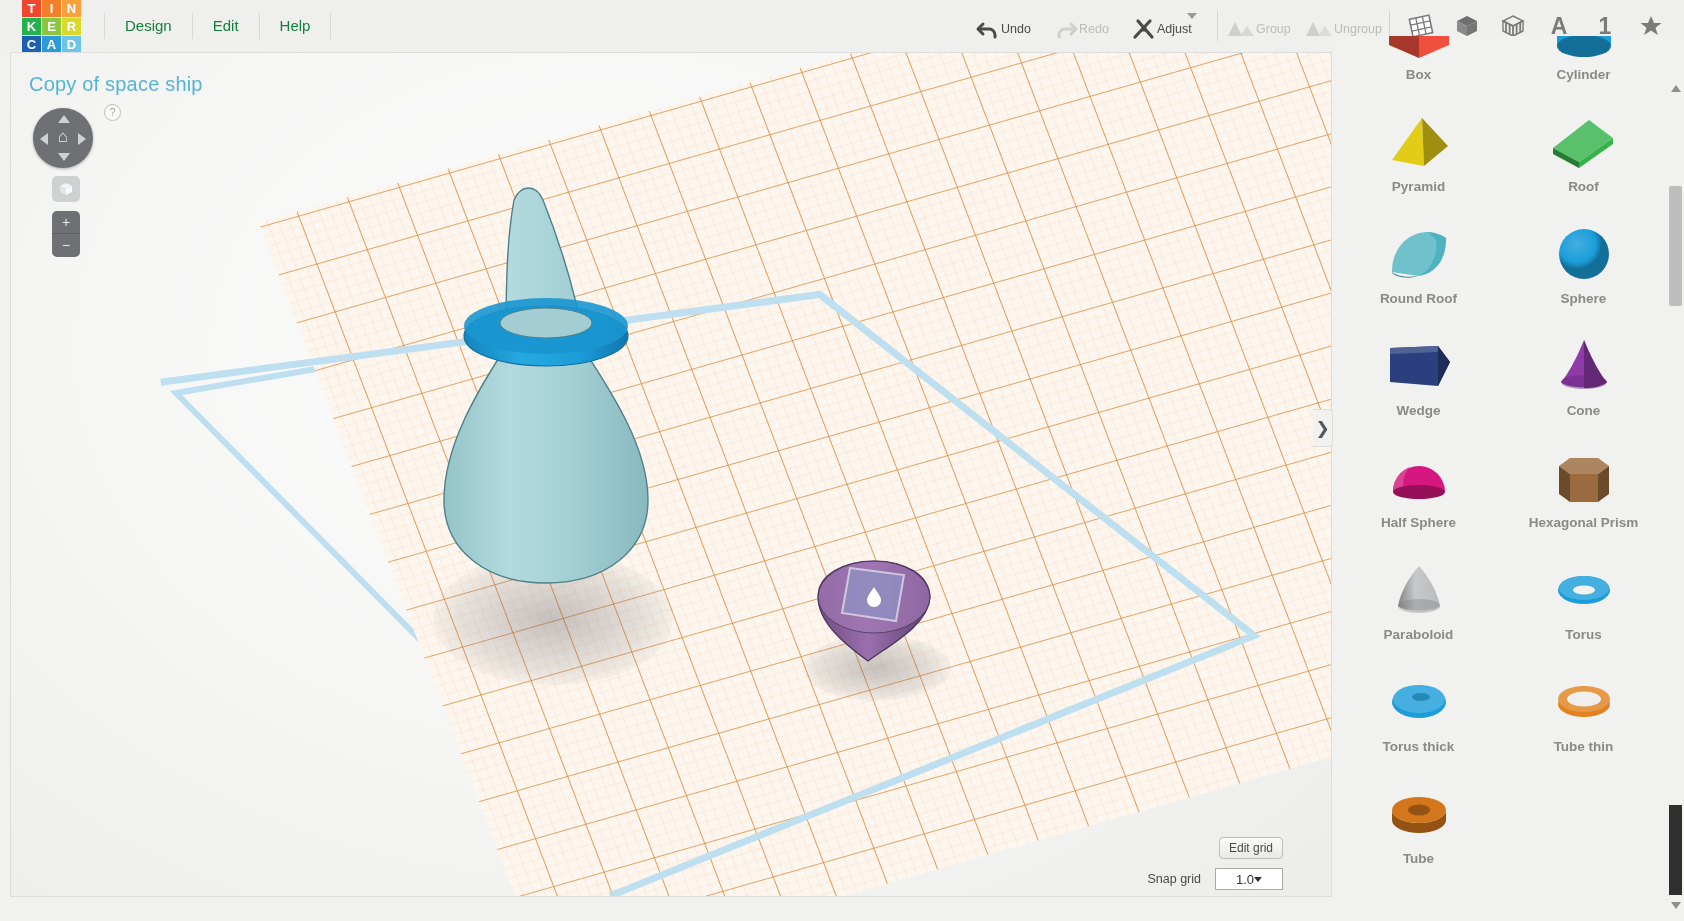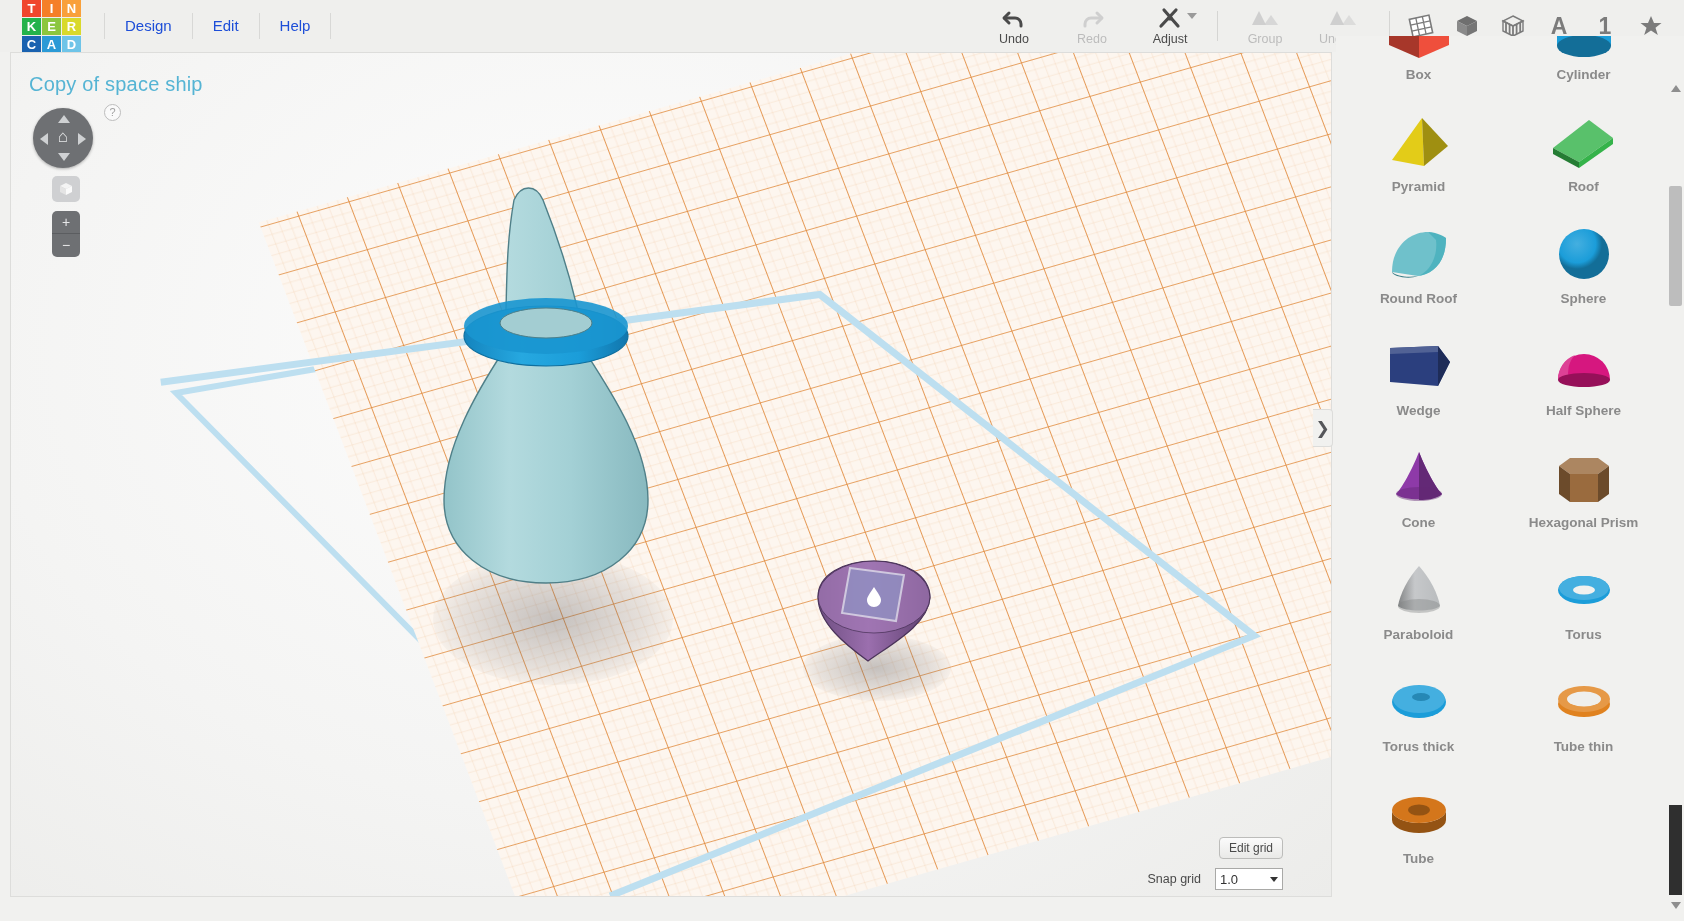--- a/index.html
+++ b/index.html
@@ -8,27 +8,27 @@
 
   
   #header { position:absolute; left:0; top:0; width:1684px; height:52px;
     background:#efefed; display:flex; align-items:center; }
   #logo { width:62px; height:52px; margin-left:22px; display:grid;
     grid-template-columns:repeat(3,19px); grid-template-rows:repeat(3,17px);
     gap:1px; }
   #logo div { display:flex; align-items:center; justify-content:center;
     color:#fff; font-size:13px; font-weight:bold; font-family:"Liberation Sans",sans-serif; }
   .menu-wrap { display:flex; align-items:center; margin-left:20px; height:52px; }
-  .menu-item { padding:0 20px; font-size:15px; color:#1d4ed8; height:26px;
+  .menu-item { padding:0 20px; font-size:15px; color:#15803d; height:26px;
     line-height:26px; border-right:1px solid #d8d8d6; cursor:pointer; }
   .menu-item:first-child { border-left:1px solid #d8d8d6; }
 
   #tools { position:absolute; left:975px; top:0; height:52px; display:flex;
     align-items:flex-start; }
-  .tool { width:78px; height:52px; display:flex; flex-direction:column;
+  .tool { width:78px; height:52px; display:flex; flex-direction:row;
     align-items:center; justify-content:flex-start; padding-top:5px; cursor:pointer; position:relative; }
   .tool .glyph { height:26px; display:flex; align-items:center; justify-content:center; }
   .tool .tlabel { font-size:12.5px; margin-top:1px; }
   .tool.on .tlabel { color:#4a4a4a; }
   .tool.off .tlabel { color:#bcbcbc; }
   .caret-sm { position:absolute; right:12px; top:13px; width:0;height:0;
     border-left:5px solid transparent; border-right:5px solid transparent;
     border-top:6px solid #9a9a9a; }
   #tools .divider { width:1px; height:30px; background:#d5d5d3; margin:11px 8px 0 8px; }
 
@@ -77,21 +77,21 @@
     background:radial-gradient(ellipse at center, rgba(90,90,95,.34) 0%, rgba(120,120,125,.17) 55%, rgba(140,140,145,0) 78%); }
 
   
   #editgrid { position:absolute; right:48px; bottom:37px; font-size:12px; color:#4a4a4a;
     background:linear-gradient(#fbfbfb,#e9e9e7); border:1px solid #bcbcba;
     border-radius:4px; padding:3px 9px; cursor:pointer;margin-top:8px; }
   #snaprow { position:absolute; right:48px; bottom:6px; display:flex;
     align-items:center; gap:14px; }
   #snaplabel { font-size:12.5px; color:#4a4a4a; }
   #snapsel { width:68px; height:22px; border:1px solid #a9a9a7; background:#fff;
-    font-size:13px; color:#333; padding:0 4px; position:relative; cursor:pointer;
+    font-size:13px; color:#333; padding:0 20px; position:relative; cursor:pointer;
     display:flex; align-items:center; justify-content:space-between; }
   #snapsel .cv { width:0;height:0;border-left:4px solid transparent;
     border-right:4px solid transparent;border-top:5px solid #333; }
 
   
   #panel-toggle { position:absolute; left:1313px; top:409px; width:20px; height:38px;
     background:#f1f1ef; border:1px solid #dcdcda; border-left:none;
     border-radius:0 4px 4px 0; display:flex; align-items:center; justify-content:center;
     font-size:17px; color:#55565a; cursor:pointer; z-index:20; }
 
@@ -403,33 +403,33 @@
         <div class="shape-cell">
           <div class="shape-art"><svg width="78" height="70" viewBox="0 0 78 70">
               <polygon points="10,16 58,14 70,30 58,54 10,50" fill="#2b3f7e"></polygon>
               <polygon points="58,14 70,30 58,54" fill="#1e2c58"></polygon>
               <polygon points="10,16 58,14 58,20 10,22" fill="#516295"></polygon>
             </svg></div>
           <div class="shape-label">Wedge</div>
         </div>
         <div class="shape-cell">
           <div class="shape-art"><svg width="78" height="70" viewBox="0 0 78 70">
+              <path d="M39,8 C46,26 56,44 62,50 C56,57 22,57 16,50 C22,44 32,26 39,8 Z" fill="#8e3aa8"></path>
+              <path d="M39,8 C46,26 56,44 62,50 C56,55 48,56 39,56 Z" fill="#632976"></path>
+              <ellipse cx="39" cy="50" rx="23" ry="7" fill="#632976" opacity=".45"></ellipse>
+            </svg></div>
+          <div class="shape-label">Cone</div>
+        </div>
+        <div class="shape-cell">
+          <div class="shape-art"><svg width="78" height="70" viewBox="0 0 78 70">
               <path d="M13,48 A26,26 0 0 1 65,48 Z" fill="#d6177f"></path>
               <path d="M13,48 A26,26 0 0 1 30,23 A26,26 0 0 0 24,48 Z" fill="#dd4196"></path>
               <ellipse cx="39" cy="48" rx="26" ry="7" fill="#961059"></ellipse>
             </svg></div>
           <div class="shape-label">Half Sphere</div>
-        </div>
-        <div class="shape-cell">
-          <div class="shape-art"><svg width="78" height="70" viewBox="0 0 78 70">
-              <path d="M39,8 C46,26 56,44 62,50 C56,57 22,57 16,50 C22,44 32,26 39,8 Z" fill="#8e3aa8"></path>
-              <path d="M39,8 C46,26 56,44 62,50 C56,55 48,56 39,56 Z" fill="#632976"></path>
-              <ellipse cx="39" cy="50" rx="23" ry="7" fill="#632976" opacity=".45"></ellipse>
-            </svg></div>
-          <div class="shape-label">Cone</div>
         </div>
         <div class="shape-cell">
           <div class="shape-art"><svg width="78" height="70" viewBox="0 0 78 70">
               <polygon points="25,14 53,14 64,22 53,30 25,30 14,22" fill="#ac8661"></polygon>
               <polygon points="14,22 25,30 25,58 14,50" fill="#6c4b2b"></polygon>
               <polygon points="25,30 53,30 53,58 25,58" fill="#9a6b3e"></polygon>
               <polygon points="53,30 64,22 64,50 53,58" fill="#6c4b2b"></polygon>
             </svg></div>
           <div class="shape-label">Hexagonal Prism</div>
         </div>

